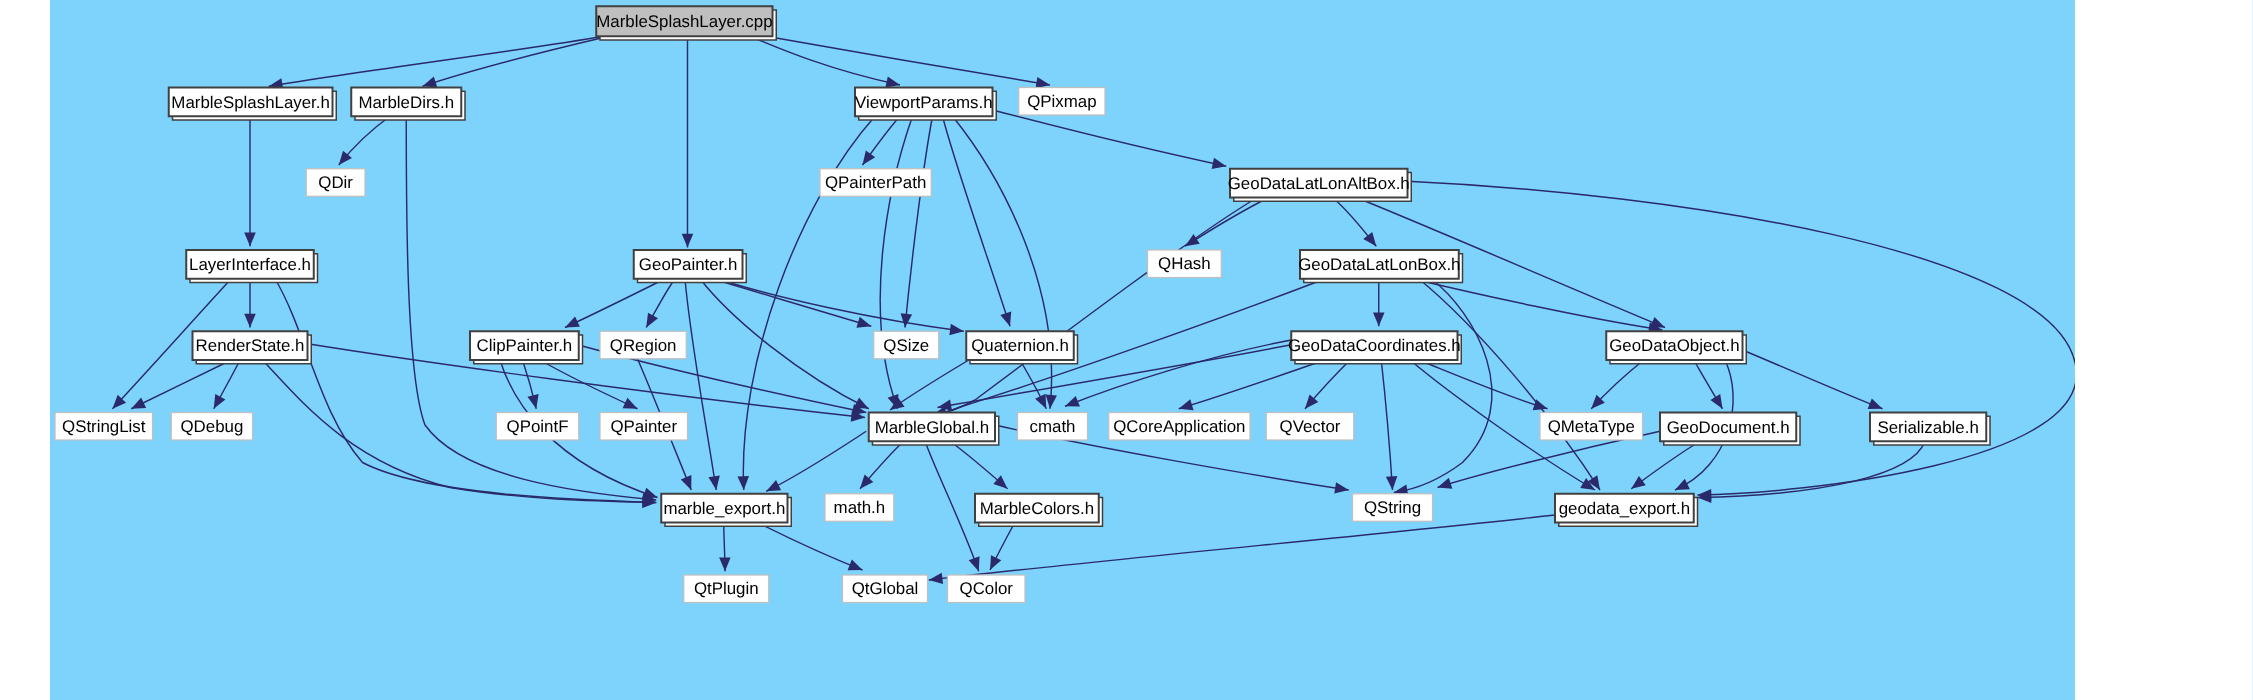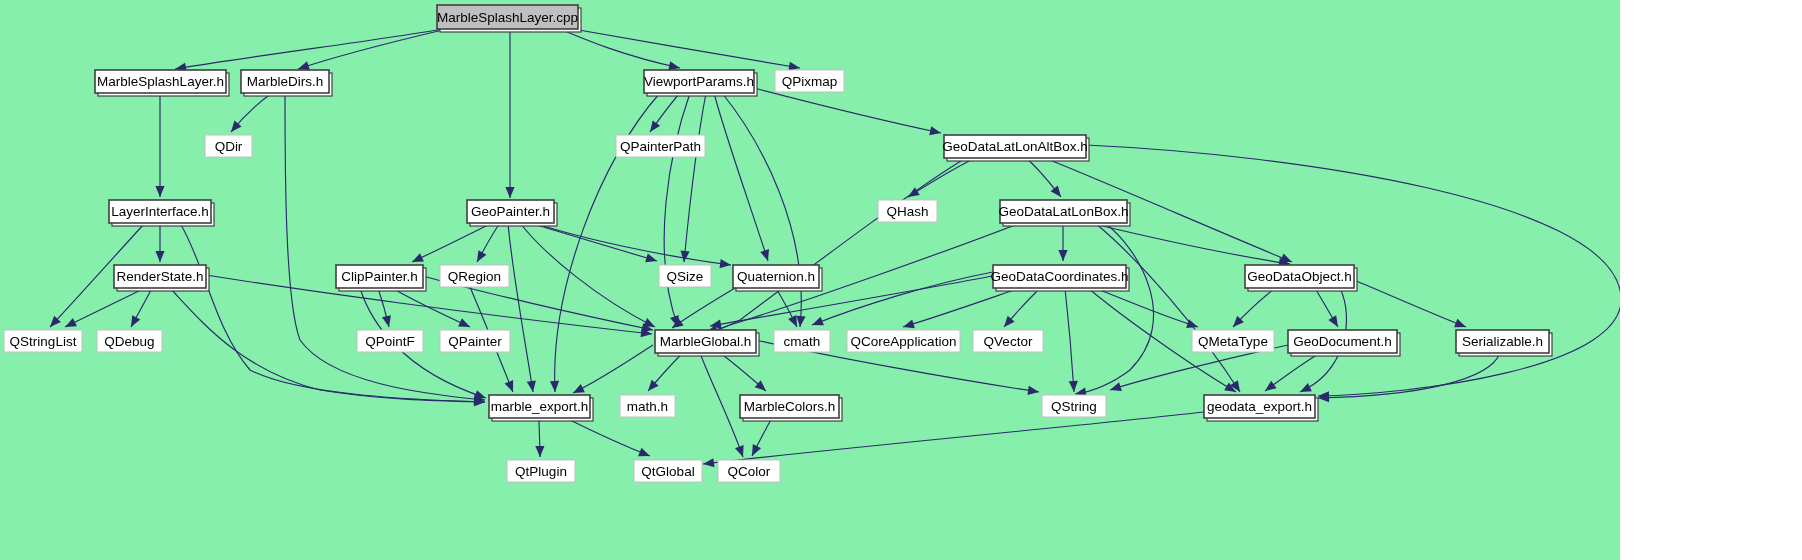--- a/index.html
+++ b/index.html
@@ -4,23 +4,24 @@
 <style>
   html, body {
     margin: 0;
     padding: 0;
     background: #ffffff;
   }
   #graph-root {
     position: relative;
     width: 1620px;
     height: 560px;
-    background: #86efac;
+    background: #7dd3fc;
     font-family: "Liberation Sans", sans-serif;
     overflow: hidden;
+    margin-left: 40px;
   }
   svg#graph-canvas {
     position: absolute;
     left: 0;
     top: 0;
     width: 1802px;
     height: 560px;
     display: block;
   }
   .node-label {

